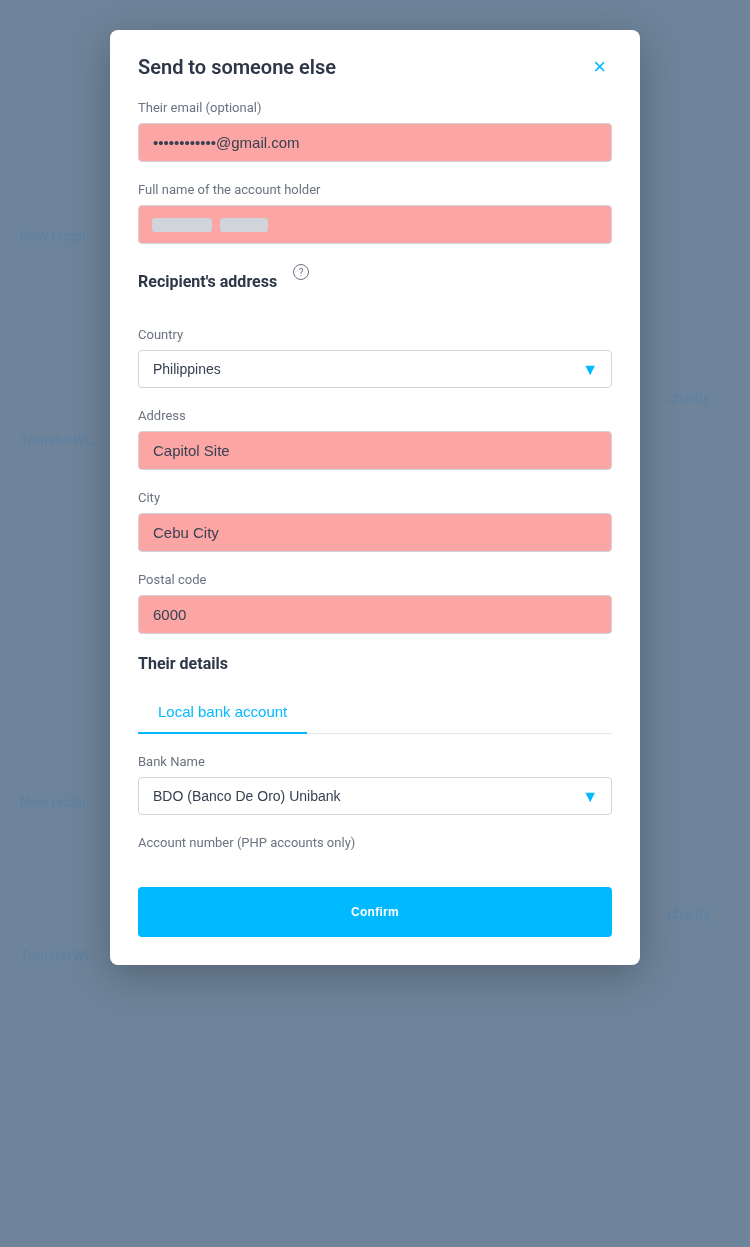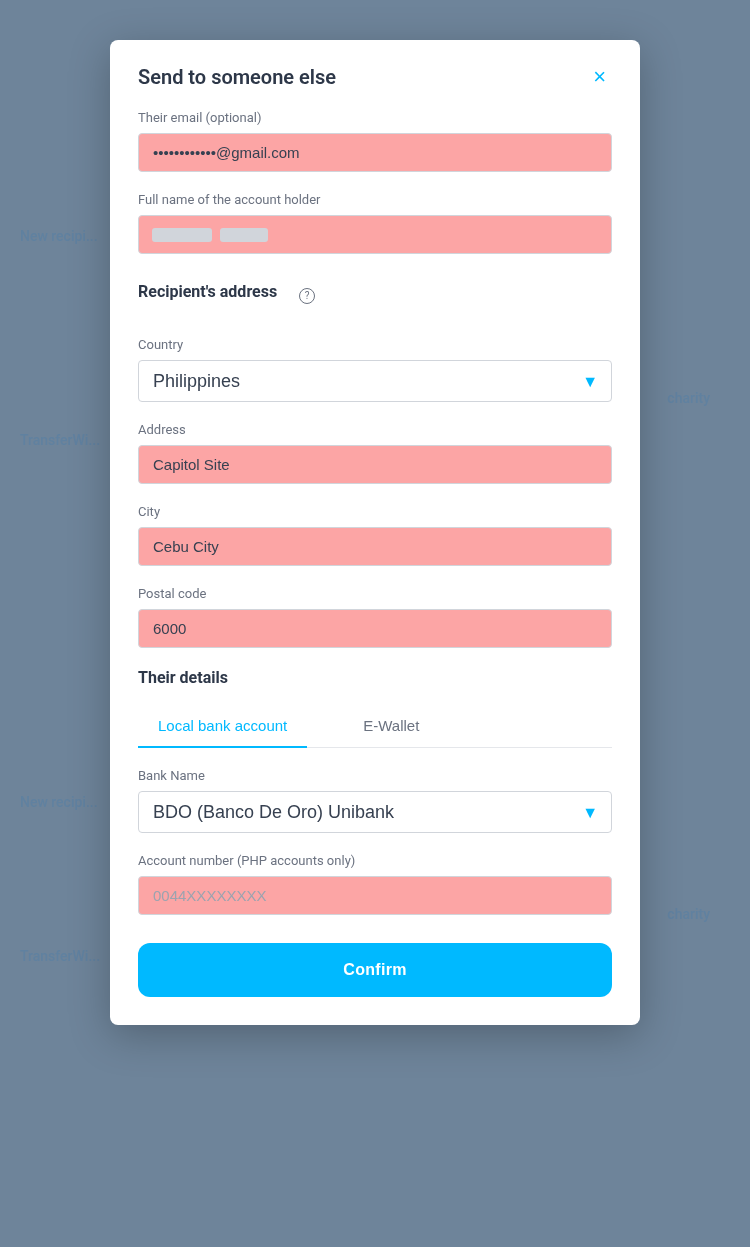--- a/index.html
+++ b/index.html
@@ -37,21 +37,21 @@
       padding: 8px 20px;
     }
 
     .bg-row.right {
       text-align: right;
       padding-right: 40px;
     }
 
     .modal-wrapper {
       position: absolute;
-      top: 40px;
+      top: 30px;
       left: 50%;
       transform: translateX(-50%);
       width: 530px;
       background: #fff;
       border-radius: 8px;
       box-shadow: 0 10px 40px rgba(0,0,0,0.25);
       overflow: hidden;
     }
 
     .modal-header {
@@ -98,22 +98,21 @@
     .form-label.bold {
       font-size: 16px;
       font-weight: 700;
       color: #2d3748;
       margin-top: 8px;
       margin-bottom: 16px;
     }
 
     .label-with-help {
       display: flex;
-      align-items: center;
-      gap: 22px;
+      gap: 16px;
     }
 
     .help-icon {
       width: 16px;
       height: 16px;
       border: 1.5px solid #6b7280;
       border-radius: 50%;
       display: inline-flex;
       align-items: center;
       justify-content: center;
@@ -140,21 +139,21 @@
 
     .form-select-wrapper {
       position: relative;
     }
 
     .form-select {
       width: 100%;
       border: 1px solid #d1d5db;
       border-radius: 4px;
       padding: 10px 40px 10px 14px;
-      font-size: 18px;
+      font-size: 14px;
       color: #374151;
       outline: none;
       appearance: none;
       background: #fff;
       cursor: pointer;
     }
 
     .select-chevron {
       position: absolute;
       right: 14px;
@@ -202,26 +201,26 @@
       color: transparent;
       user-select: none;
       height: 14px;
     }
 
     .confirm-btn {
       width: 100%;
       background: #00b9ff;
       color: #fff;
       border: none;
-      border-radius: 12px;
+      border-radius: 4px;
       padding: 18px;
-      font-size: 16px;
+      font-size: 12px;
       font-weight: 600;
       cursor: pointer;
-      margin-top: 8px;
+      margin-top: 17px;
       letter-spacing: 0.3px;
     }
   </style>
 </head>
 <body>
 
 <div class="background-content">
   <div class="bg-row" style="margin-top: 200px;">New recipi...</div>
   <div class="bg-row right" style="margin-top: 130px;">charity</div>
   <div class="bg-row" style="margin-top: 10px;">TransferWi...</div>
@@ -300,36 +299,34 @@
 
     
     <div class="form-group">
       <span class="form-label bold">Their details</span>
     </div>
 
     
     <div class="tabs-section">
       <div class="tabs-container">
         <button class="tab-item active">Local bank account</button>
-        <button class="tab-item">E-Wallet</button>
       </div>
 
       <div class="form-group">
         <label class="form-label">Bank Name</label>
         <div class="form-select-wrapper">
           <select class="form-select">
             <option>BDO (Banco De Oro) Unibank</option>
           </select>
           <span class="select-chevron">▼</span>
         </div>
       </div>
 
       <div class="form-group">
         <label class="form-label">Account number (PHP accounts only)</label>
-        <input class="form-input" type="text" placeholder="0044XXXXXXXX" style="">
       </div>
     </div>
 
     
     <button class="confirm-btn">Confirm</button>
 
   </div>
 </div>
 
 </body></html>

